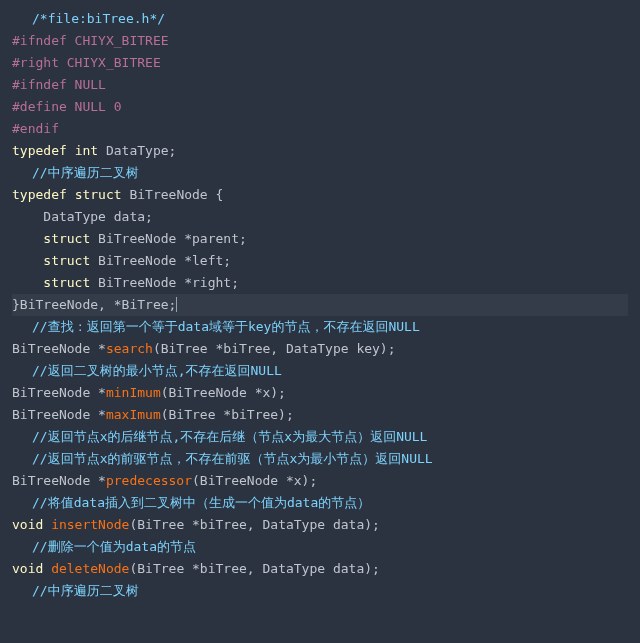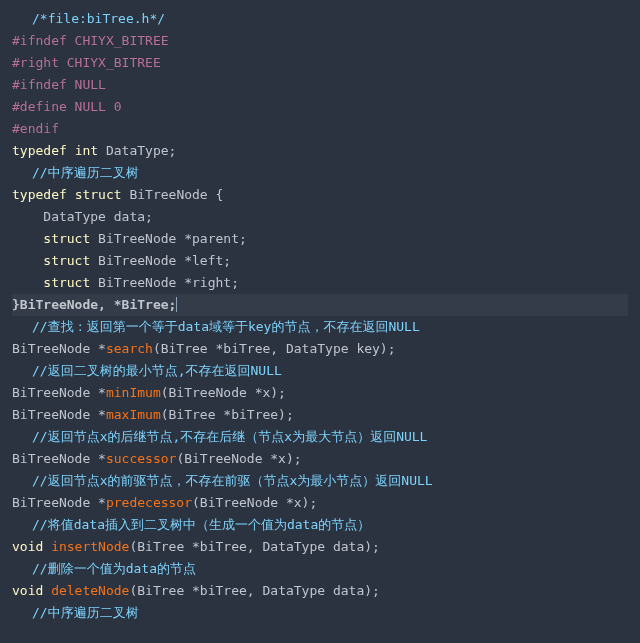--- a/index.html
+++ b/index.html
@@ -12,21 +12,21 @@
     color:#c0c5ce;
     width:640px;
     box-sizing:border-box;
   }
   .line{white-space:pre;}
   .c-comment{color:#7dd3fc;margin-left:20px;}
   .c-kw{color:#b86f98;}
   .c-type{color:#fef9c3;}
   .c-func{color:#f97316;}
   .cursor{border-right:1px solid #8fa1b3;}
-  .hl{background:#343c4a;font-weight:bold;}
+  .hl{background:#343c4a;}
 </style>
 </head>
 <body>
 
 <div id="code-block">
     <div class="line c-comment">/*file:biTree.h*/</div>
     <div class="line c-kw">#ifndef CHIYX_BITREE</div>
     <div class="line c-kw">#right CHIYX_BITREE</div>
     <div class="line c-kw">#ifndef NULL</div>
     <div class="line c-kw">#define NULL 0</div>
@@ -38,21 +38,20 @@
     <div class="line"><span>    </span><span class="c-type">struct</span><span> BiTreeNode *parent;</span></div>
     <div class="line"><span>    </span><span class="c-type">struct</span><span> BiTreeNode *left;</span></div>
     <div class="line"><span>    </span><span class="c-type">struct</span><span> BiTreeNode *right;</span></div>
     <div class="line hl"><span>}BiTreeNode, *BiTree;</span><span class="cursor"></span></div>
     <div class="line c-comment">//查找：返回第一个等于data域等于key的节点，不存在返回NULL</div>
     <div class="line"><span>BiTreeNode *</span><span class="c-func">search</span><span>(BiTree *biTree, DataType key);</span></div>
     <div class="line c-comment">//返回二叉树的最小节点,不存在返回NULL</div>
     <div class="line"><span>BiTreeNode *</span><span class="c-func">minImum</span><span>(BiTreeNode *x);</span></div>
     <div class="line"><span>BiTreeNode *</span><span class="c-func">maxImum</span><span>(BiTree *biTree);</span></div>
     <div class="line c-comment">//返回节点x的后继节点,不存在后继（节点x为最大节点）返回NULL</div>
-    <div class="line"><span>BiTreeNode *</span><span class="c-func">successor</span><span>(BiTreeNode *x);</span></div>
     <div class="line c-comment">//返回节点x的前驱节点，不存在前驱（节点x为最小节点）返回NULL</div>
     <div class="line"><span>BiTreeNode *</span><span class="c-func">predecessor</span><span>(BiTreeNode *x);</span></div>
     <div class="line c-comment">//将值data插入到二叉树中（生成一个值为data的节点）</div>
     <div class="line"><span class="c-type">void</span><span> </span><span class="c-func">insertNode</span><span>(BiTree *biTree, DataType data);</span></div>
     <div class="line c-comment">//删除一个值为data的节点</div>
     <div class="line"><span class="c-type">void</span><span> </span><span class="c-func">deleteNode</span><span>(BiTree *biTree, DataType data);</span></div>
     <div class="line c-comment">//中序遍历二叉树</div>
   </div>
 
 </body></html>

